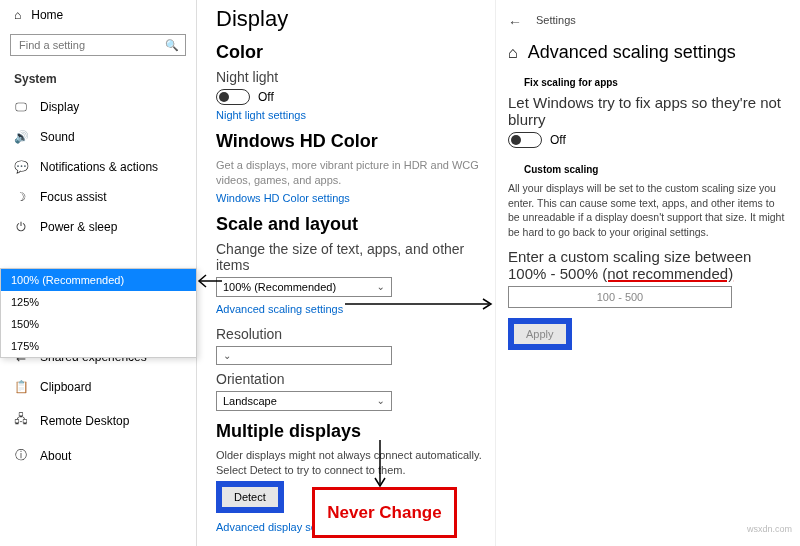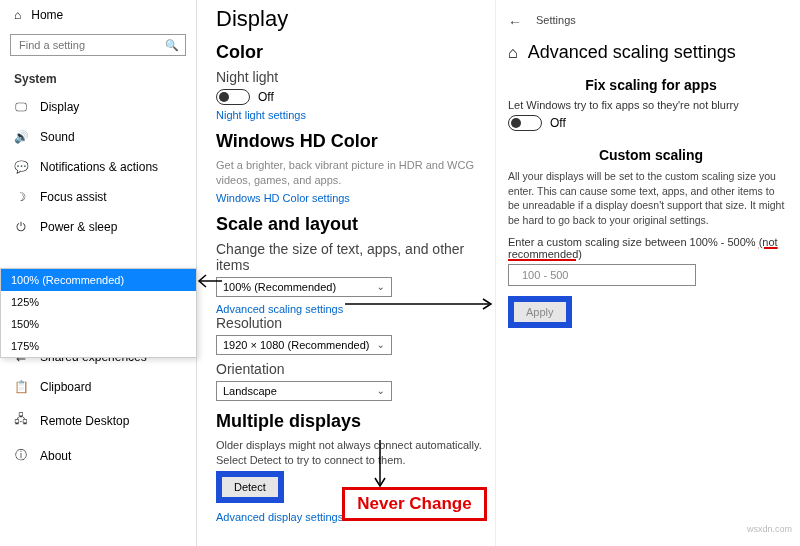--- a/index.html
+++ b/index.html
@@ -23,25 +23,25 @@
 .link { color: #0066cc; font-size: 11px; cursor: pointer; }
 .toggle { display: flex; align-items: center; gap: 8px; margin: 4px 0; text-align: right; }
 .toggle-sw { width: 34px; height: 16px; border: 1px solid #333; border-radius: 10px; position: relative; }
 .toggle-sw::after { content: ""; position: absolute; left: 2px; top: 2px; width: 10px; height: 10px; border-radius: 50%; background: #333; }
 .combo { border: 1px solid #888; padding: 3px 6px; display: flex; justify-content: space-between; align-items: center; width: 176px; font-size: 11px; margin: 2px 0 6px 0; background: #fff; }
 .combo .chev { font-size: 10px; color: #555; }
 .btn { border: 6px solid #1d4ed8; background: #e6e6e6; padding: 4px 12px; font-size: 11px; display: inline-block; }
 .right-pane { position: absolute; left: 495px; top: 0; width: 305px; height: 546px; padding: 12px 14px 0 12px; border-left: 1px solid #eee; }
 .right-header { display: flex; align-items: center; gap: 14px; font-size: 11px; color: #444; margin-bottom: 14px; }
 .adv-title { font-size: 18px; display: flex; align-items: center; gap: 10px; margin-bottom: 14px; }
-.r-section-h { font-size: 14px; font-weight: 600; margin: 10px 0 6px 8px; text-align: center; }
+.r-section-h { font-size: 10px; font-weight: 600; margin: 10px 0 6px 16px; }
 .r-descr { font-size: 10.5px; color: #444; line-height: 1.4; margin-bottom: 8px; }
-.r-small { font-size: 11px; color: #333; margin-bottom: 4px; }
+.r-small { font-size: 15px; color: #333; margin-bottom: 4px; }
 .underline-red { text-decoration: underline; text-decoration-color: #d00; text-decoration-thickness: 1.5px; }
-.textfield { border: 1px solid #888; padding: 4px 13px; width: 188px; font-size: 11px; color: #888; margin-bottom: 10px; }
+.textfield { border: 1px solid #888; padding: 4px 13px; width: 224px; font-size: 11px; color: #888; margin-bottom: 10px; text-align: center; }
 .red-box { position: absolute; border: 3px solid #e00000; color: #e00000; font-weight: 700; font-size: 17px; display: flex; align-items: center; justify-content: center; background: #fff; z-index: 10; }
 .arrow { position: absolute; z-index: 8; stroke: #000; fill: none; }
 .watermark { position: absolute; right: 8px; bottom: 12px; font-size: 9px; color: #bbb; }
 </style>
 </head>
 <body>
 
 <div class="left-pane">
   <div class="home-row">
     <span class="icon">⌂</span>
@@ -106,34 +106,33 @@
 
   <div class="section-h">Color</div>
   <div class="small-label">Night light</div>
   <div class="toggle">
     <div class="toggle-sw"></div>
     <span>Off</span>
   </div>
   <div class="link">Night light settings</div>
 
   <div class="section-h">Windows HD Color</div>
-  <div class="descr">Get a brighter, back vibrant picture in HDR and WCG videos, games, and apps.</div>
+  <div class="descr">Get a displays, more vibrant picture in HDR and WCG videos, games, and apps.</div>
   <div class="link">Windows HD Color settings</div>
 
   <div class="section-h">Scale and layout</div>
   <div class="small-label">Change the size of text, apps, and other items</div>
   <div class="combo">
     <span>100% (Recommended)</span>
     <span class="chev">⌄</span>
   </div>
   <div class="link">Advanced scaling settings</div>
 
-  <div class="small-label" style="margin-top:0">Resolution</div>
+  <div class="small-label" style="margin-top:11px">Resolution</div>
   <div class="combo">
-    <span>1920 × 1080 (Recommended)</span>
     <span class="chev">⌄</span>
   </div>
 
   <div class="small-label">Orientation</div>
   <div class="combo">
     <span>Landscape</span>
     <span class="chev">⌄</span>
   </div>
 
   <div class="section-h">Multiple displays</div>
@@ -175,15 +174,15 @@
 </svg>
 <svg class="arrow" style="left:345px;top:297px" width="150" height="16">
   <line x1="0" y1="7" x2="144" y2="7" stroke-width="1.5"></line>
   <polyline points="138,2 146,7 138,12" stroke-width="1.5"></polyline>
 </svg>
 <svg class="arrow" style="left:372px;top:440px" width="16" height="50">
   <line x1="8" y1="0" x2="8" y2="44" stroke-width="1.5"></line>
   <polyline points="3,38 8,46 13,38" stroke-width="1.5"></polyline>
 </svg>
 
-<div class="red-box" style="left:342px;top:487px;width:145px;height:34px">Never Change</div>
+<div class="red-box" style="left:312px;top:487px;width:145px;height:51px">Never Change</div>
 
 <div class="watermark">wsxdn.com</div>
 
 </body></html>

